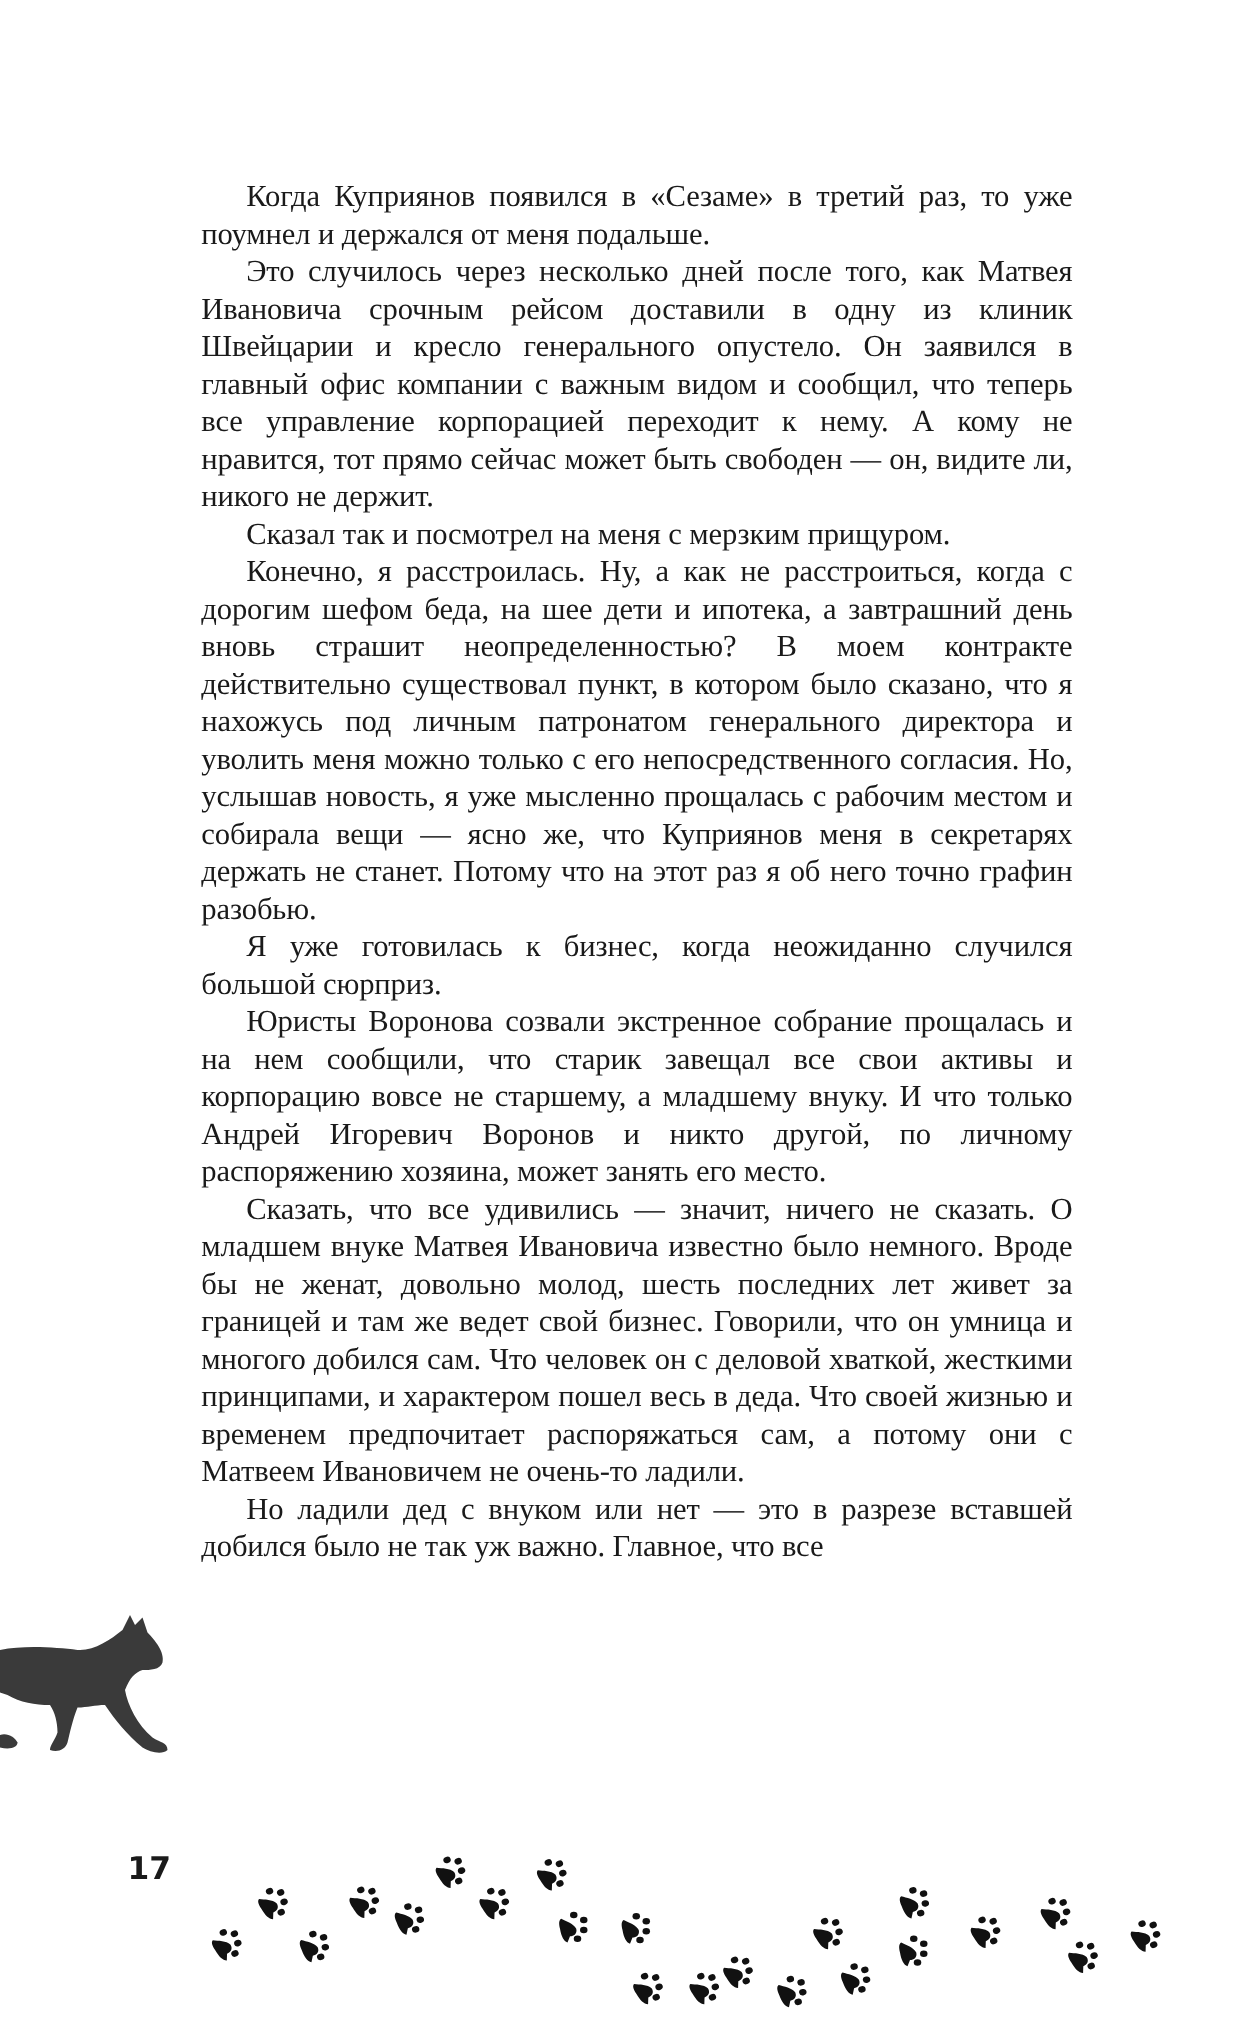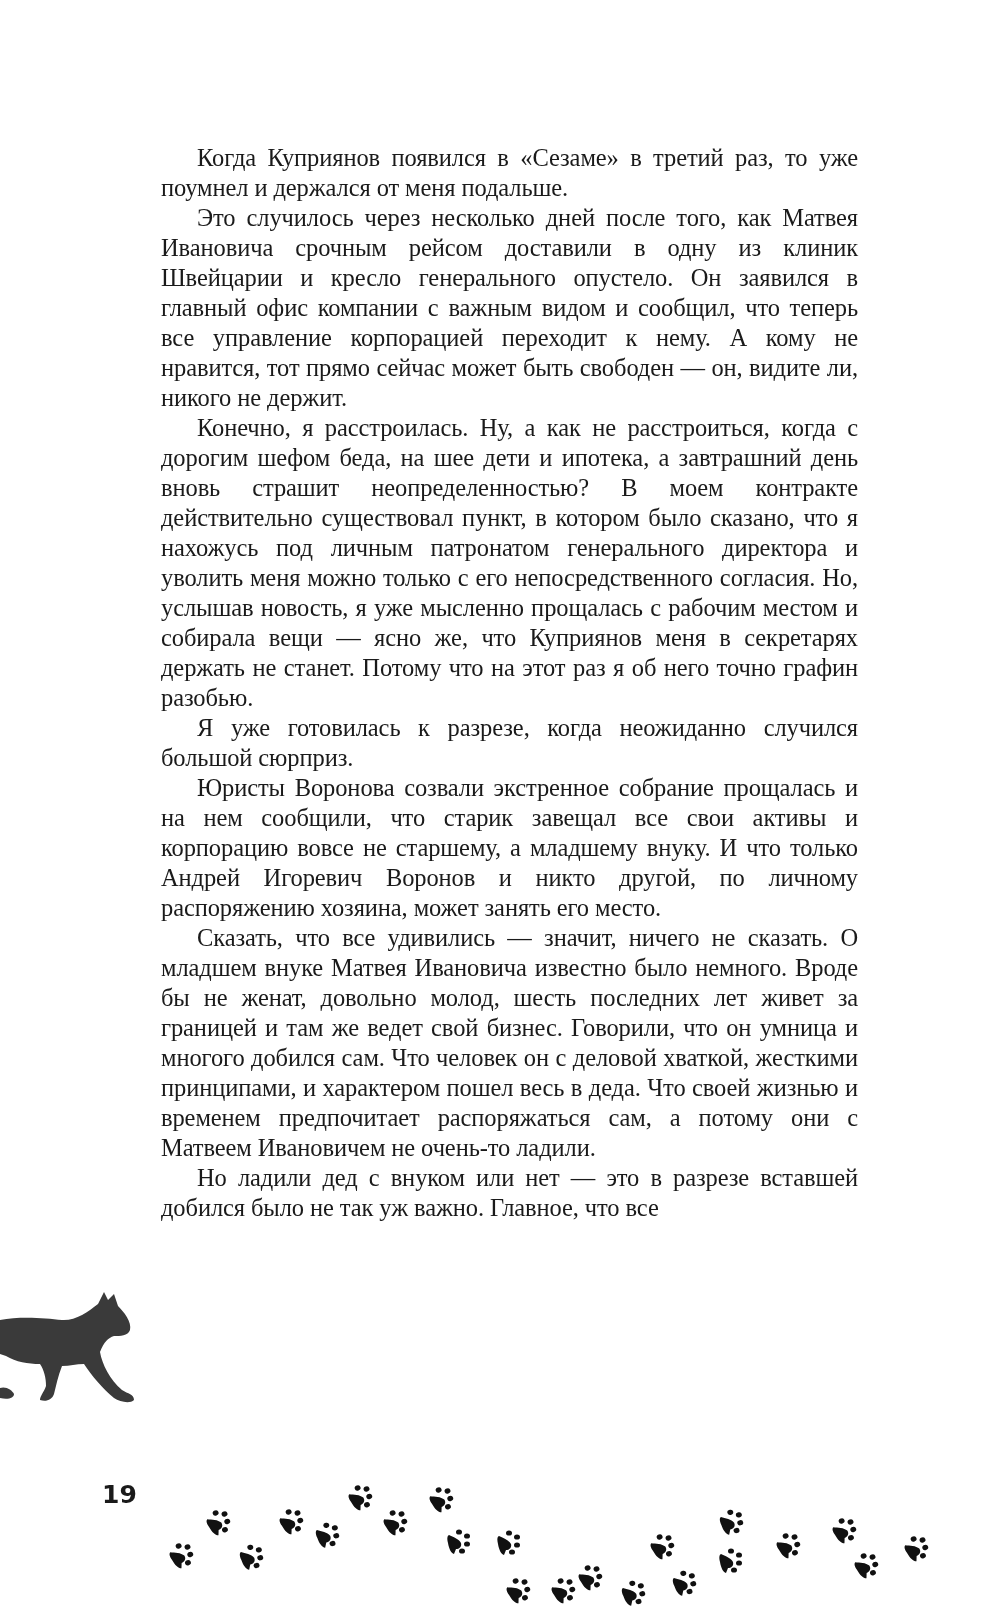--- a/index.html
+++ b/index.html
@@ -21,33 +21,34 @@
     position: absolute; left: 0; top: 1290px; width: 140px; height: 118px;
   }
   .paw { position: absolute; width: 30px; height: 30px; }
 </style>
 </head>
 <body>
 
 <div class="page-text">
   <p>Когда Куприянов появился в «Сезаме» в третий раз, то уже поумнел и держался от меня подальше.</p>
   <p>Это случилось через несколько дней после того, как Матвея Ивановича срочным рейсом доставили в одну из клиник Швейцарии и кресло генерального опустело. Он заявился в главный офис компании с важным видом и сообщил, что теперь все управление корпорацией переходит к нему. А кому не нравится, тот прямо сейчас может быть свободен — он, видите ли, никого не держит.</p>
+  <p>Сказал так и посмотрел на меня с мерзким прищуром.</p>
   <p>Конечно, я расстроилась. Ну, а как не расстроиться, когда с дорогим шефом беда, на шее дети и ипотека, а завтрашний день вновь страшит неопределенностью? В моем контракте действительно существовал пункт, в котором было сказано, что я нахожусь под личным патронатом генерального директора и уволить меня можно только с его непосредственного согласия. Но, услышав новость, я уже мысленно прощалась с рабочим местом и собирала вещи — ясно же, что Куприянов меня в секретарях держать не станет. Потому что на этот раз я об него точно графин разобью.</p>
-  <p>Я уже готовилась к разрезе, когда неожиданно случился большой сюрприз.</p>
+  <p>Я уже готовилась к бизнес, когда неожиданно случился большой сюрприз.</p>
   <p>Юристы Воронова созвали экстренное собрание прощалась и на нем сообщили, что старик завещал все свои активы и корпорацию вовсе не старшему, а младшему внуку. И что только Андрей Игоревич Воронов и никто другой, по личному распоряжению хозяина, может занять его место.</p>
   <p>Сказать, что все удивились — значит, ничего не сказать. О младшем внуке Матвея Ивановича известно было немного. Вроде бы не женат, довольно молод, шесть последних лет живет за границей и там же ведет свой бизнес. Говорили, что он умница и многого добился сам. Что человек он с деловой хваткой, жесткими принципами, и характером пошел весь в деда. Что своей жизнью и временем предпочитает распоряжаться сам, а потому они с Матвеем Ивановичем не очень-то ладили.</p>
   <p>Но ладили дед с внуком или нет — это в разрезе вставшей добился было не так уж важно. Главное, что все</p>
 </div>
 
 <svg class="cat" viewBox="0 0 140 118">
   <path fill="#3a3a3a" d="M0,30 C20,26 45,28 62,30 C75,31 88,22 98,14 L104,2 L108,10 L114,4 L118,16 C124,22 132,32 130,40 C128,46 120,46 114,46 C108,48 104,52 100,62 C102,74 110,90 122,100 C128,104 134,104 134,110 C130,114 120,112 114,108 C102,98 92,86 84,74 C76,74 70,76 62,76 C58,86 56,96 54,104 C52,110 46,112 40,110 C40,106 44,102 46,96 C46,88 44,80 40,74 C28,74 16,72 6,66 L0,64 Z"></path>
   <path fill="#3a3a3a" d="M0,98 C6,96 12,100 14,104 C14,108 8,110 0,108 Z"></path>
 </svg>
 
-<div class="page-number">19</div>
+<div class="page-number">17</div>
 
 <div id="paws">
     <svg class="paw" viewBox="0 0 30 30" style="left: 168px; top: 1540px; transform: rotate(-20deg);">
       <path fill="#111111" d="M4,8 C8,10 14,12 16,16 C17,20 14,22 11,22 L9,27 C6,26 4,22 3,16 C2,12 2,9 4,8 Z"></path>
       <ellipse fill="#111111" cx="14" cy="5" rx="3" ry="2.6"></ellipse>
       <ellipse fill="#111111" cx="22" cy="9" rx="3" ry="2.6"></ellipse>
       <ellipse fill="#111111" cx="22" cy="17" rx="3" ry="2.6"></ellipse>
       <ellipse fill="#111111" cx="17" cy="24" rx="3" ry="2.6"></ellipse>
     </svg>
     <svg class="paw" viewBox="0 0 30 30" style="left: 205px; top: 1507px; transform: rotate(-20deg);">

